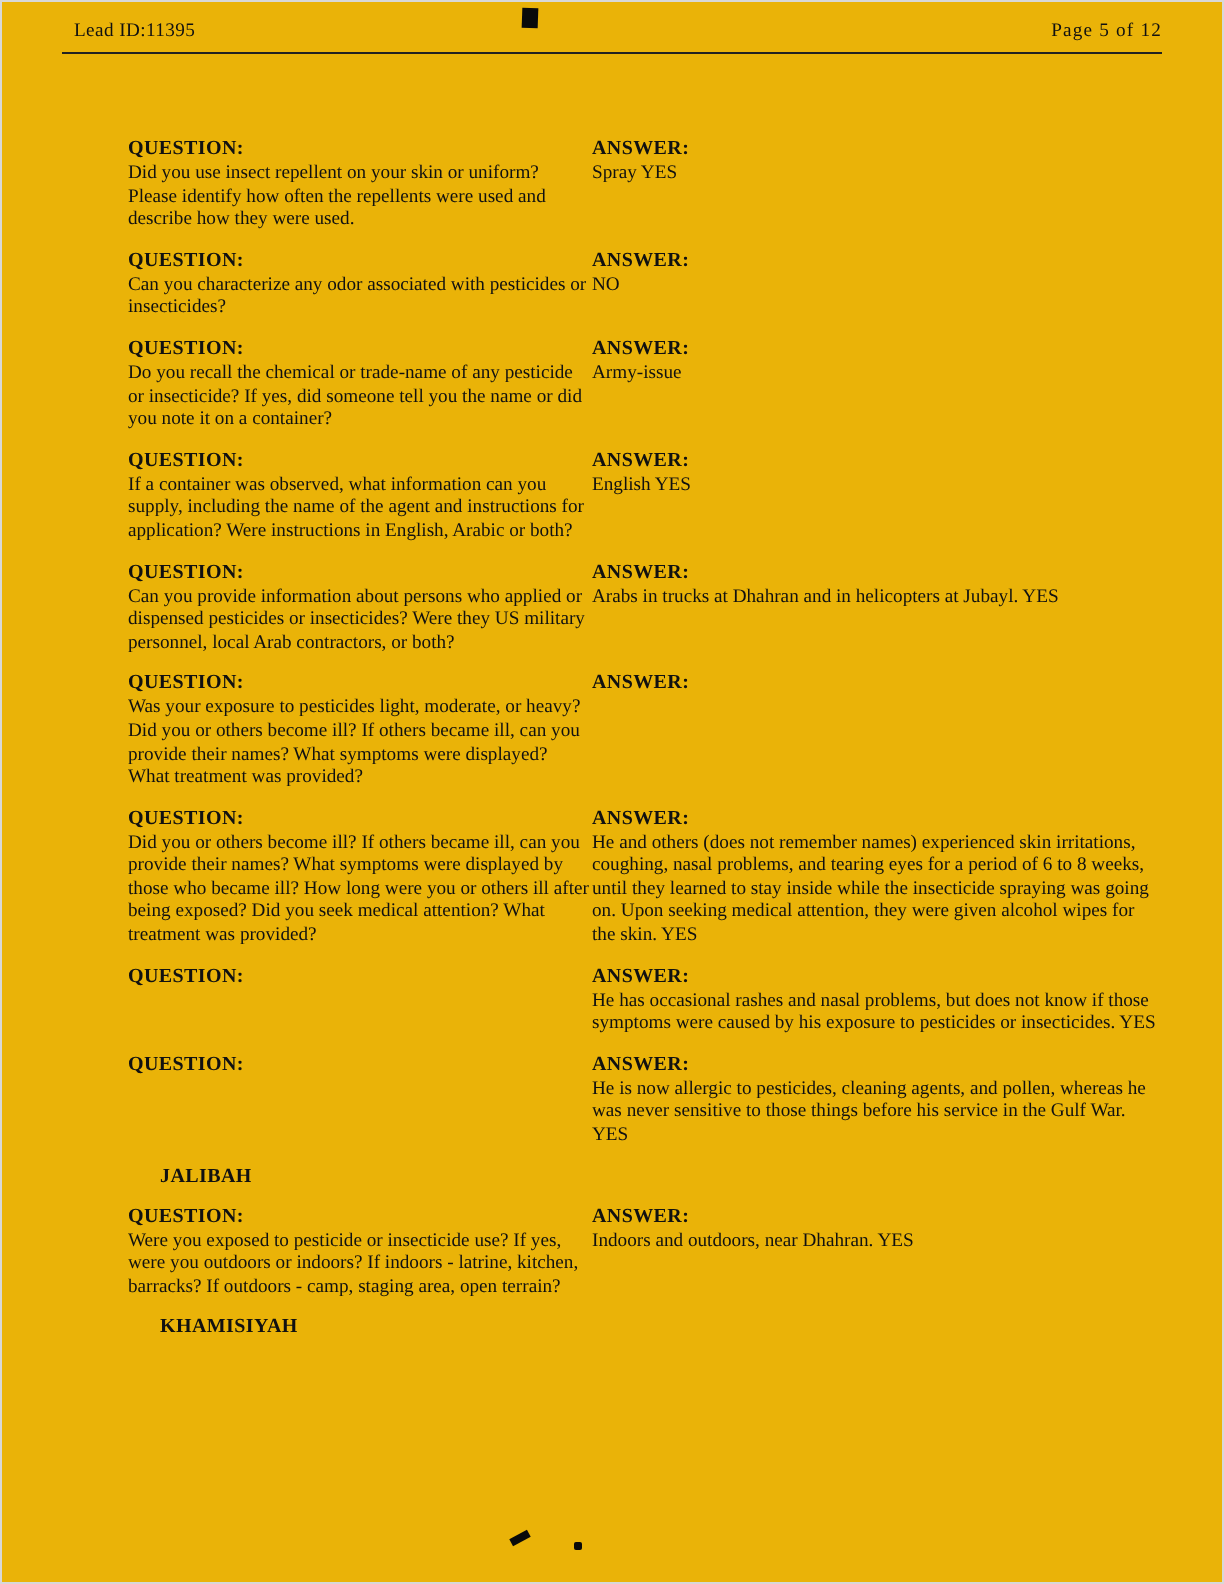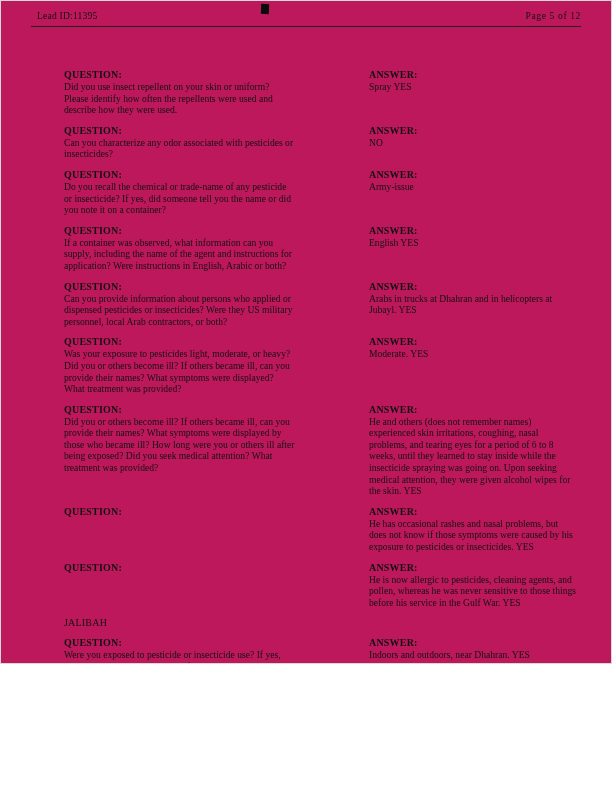--- a/index.html
+++ b/index.html
@@ -3,22 +3,22 @@
 <meta charset="utf-8">
 <style>
   html, body {
     margin: 0;
     padding: 0;
     background: #ffffff;
   }
   .page {
     position: relative;
     width: 612px;
-    height: 664px;
-    background: #be185d;
+    height: 792px;
+    background: #eab308;
     box-sizing: border-box;
     border: 1px solid #d8d8d8;
     font-family: "Liberation Serif", "DejaVu Serif", serif;
     color: #111111;
     overflow: hidden;
   }
   .scan-mark-top {
     position: absolute;
     left: 260px;
     top: 3px;
@@ -73,42 +73,41 @@
     right: 33px;
   }
   .qa-row {
     display: flex;
     align-items: flex-start;
     margin-bottom: 9px;
   }
   .q-col {
     width: 231px;
     flex: 0 0 231px;
-    margin-right: 26px;
+    margin-right: 1px;
   }
   .a-col {
     flex: 1 1 auto;
     min-width: 0;
-    margin-left: 48px;
   }
   .label {
     font-weight: bold;
     font-size: 10px;
     line-height: 12px;
     letter-spacing: 0.2px;
   }
   .q-text, .a-text {
     font-size: 9.6px;
     line-height: 11.6px;
   }
   .section-heading {
-    font-weight: normal;
+    font-weight: bold;
     font-size: 10px;
     line-height: 12px;
-    margin: 2px 0 8px 0;
+    margin: 2px 0 8px 16px;
     letter-spacing: 0.2px;
   }
 </style>
 </head>
 <body>
 
 <div class="page">
 
   <div class="scan-mark-top"></div>
 
@@ -170,21 +169,20 @@
           <div class="a-text">Arabs in trucks at Dhahran and in helicopters at Jubayl. YES</div>
         </div>
       </div>
       <div class="qa-row">
         <div class="q-col">
           <div class="label">QUESTION:</div>
           <div class="q-text">Was your exposure to pesticides light, moderate, or heavy?  Did you or others become ill?  If others became ill, can you provide their names?  What symptoms were displayed?  What treatment was provided?</div>
         </div>
         <div class="a-col">
           <div class="label">ANSWER:</div>
-          <div class="a-text">Moderate. YES</div>
         </div>
       </div>
       <div class="qa-row">
         <div class="q-col">
           <div class="label">QUESTION:</div>
           <div class="q-text">Did you or others become ill?  If others became ill, can you provide their names?  What symptoms were displayed by those who became ill?  How long were you or others ill after being exposed?  Did you seek medical attention?  What treatment was provided?</div>
         </div>
         <div class="a-col">
           <div class="label">ANSWER:</div>
           <div class="a-text">He and others (does not remember names) experienced skin irritations, coughing, nasal problems, and tearing eyes for a period of 6 to 8 weeks, until they learned to stay inside while the insecticide spraying was going on.  Upon seeking medical attention, they were given alcohol wipes for the skin. YES</div>

